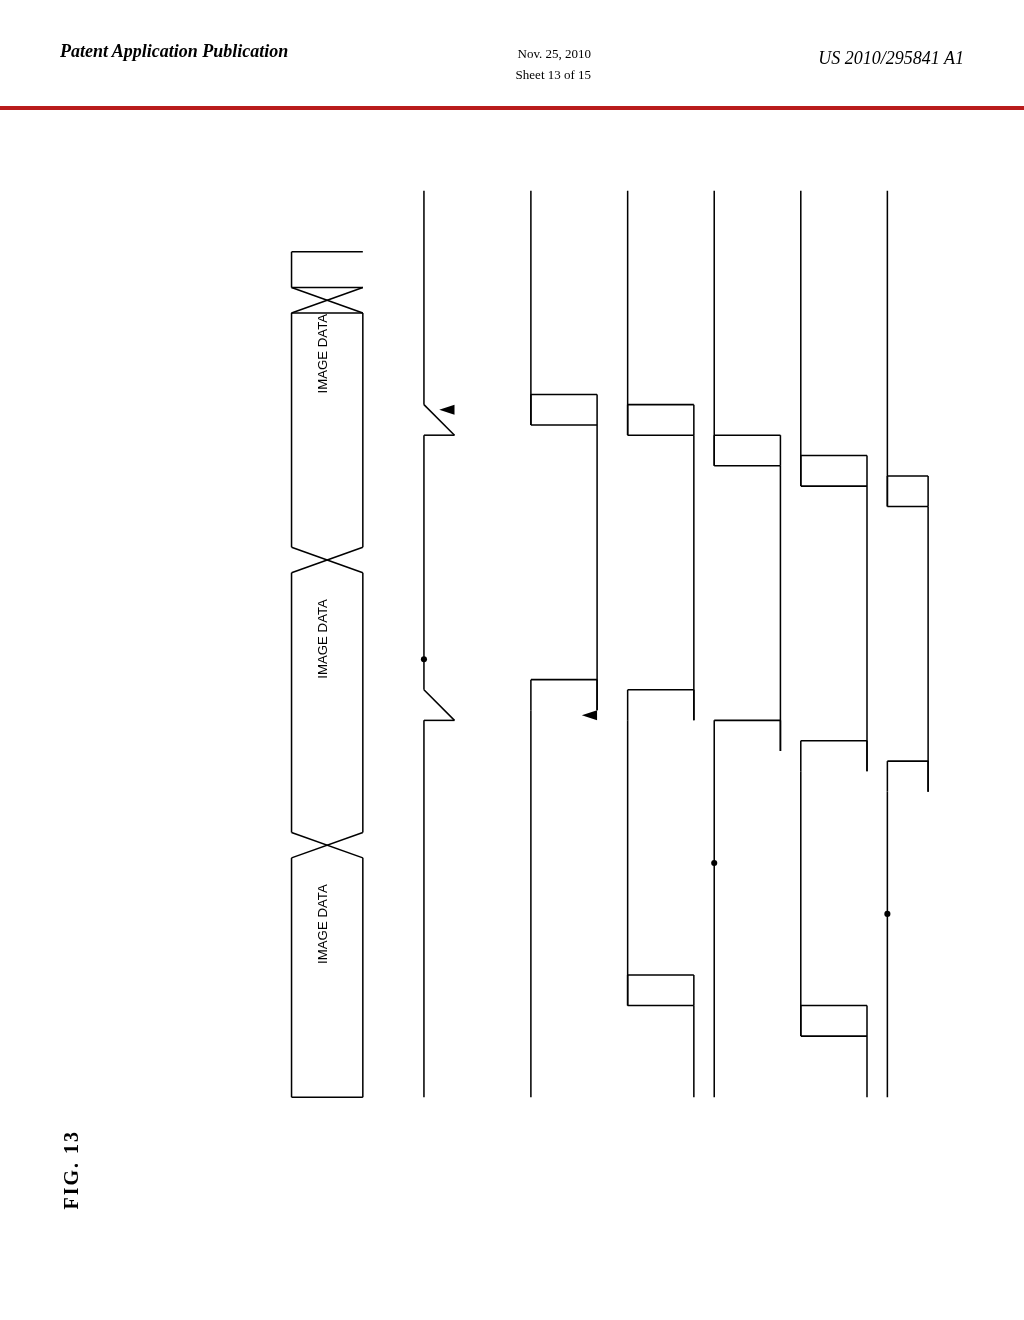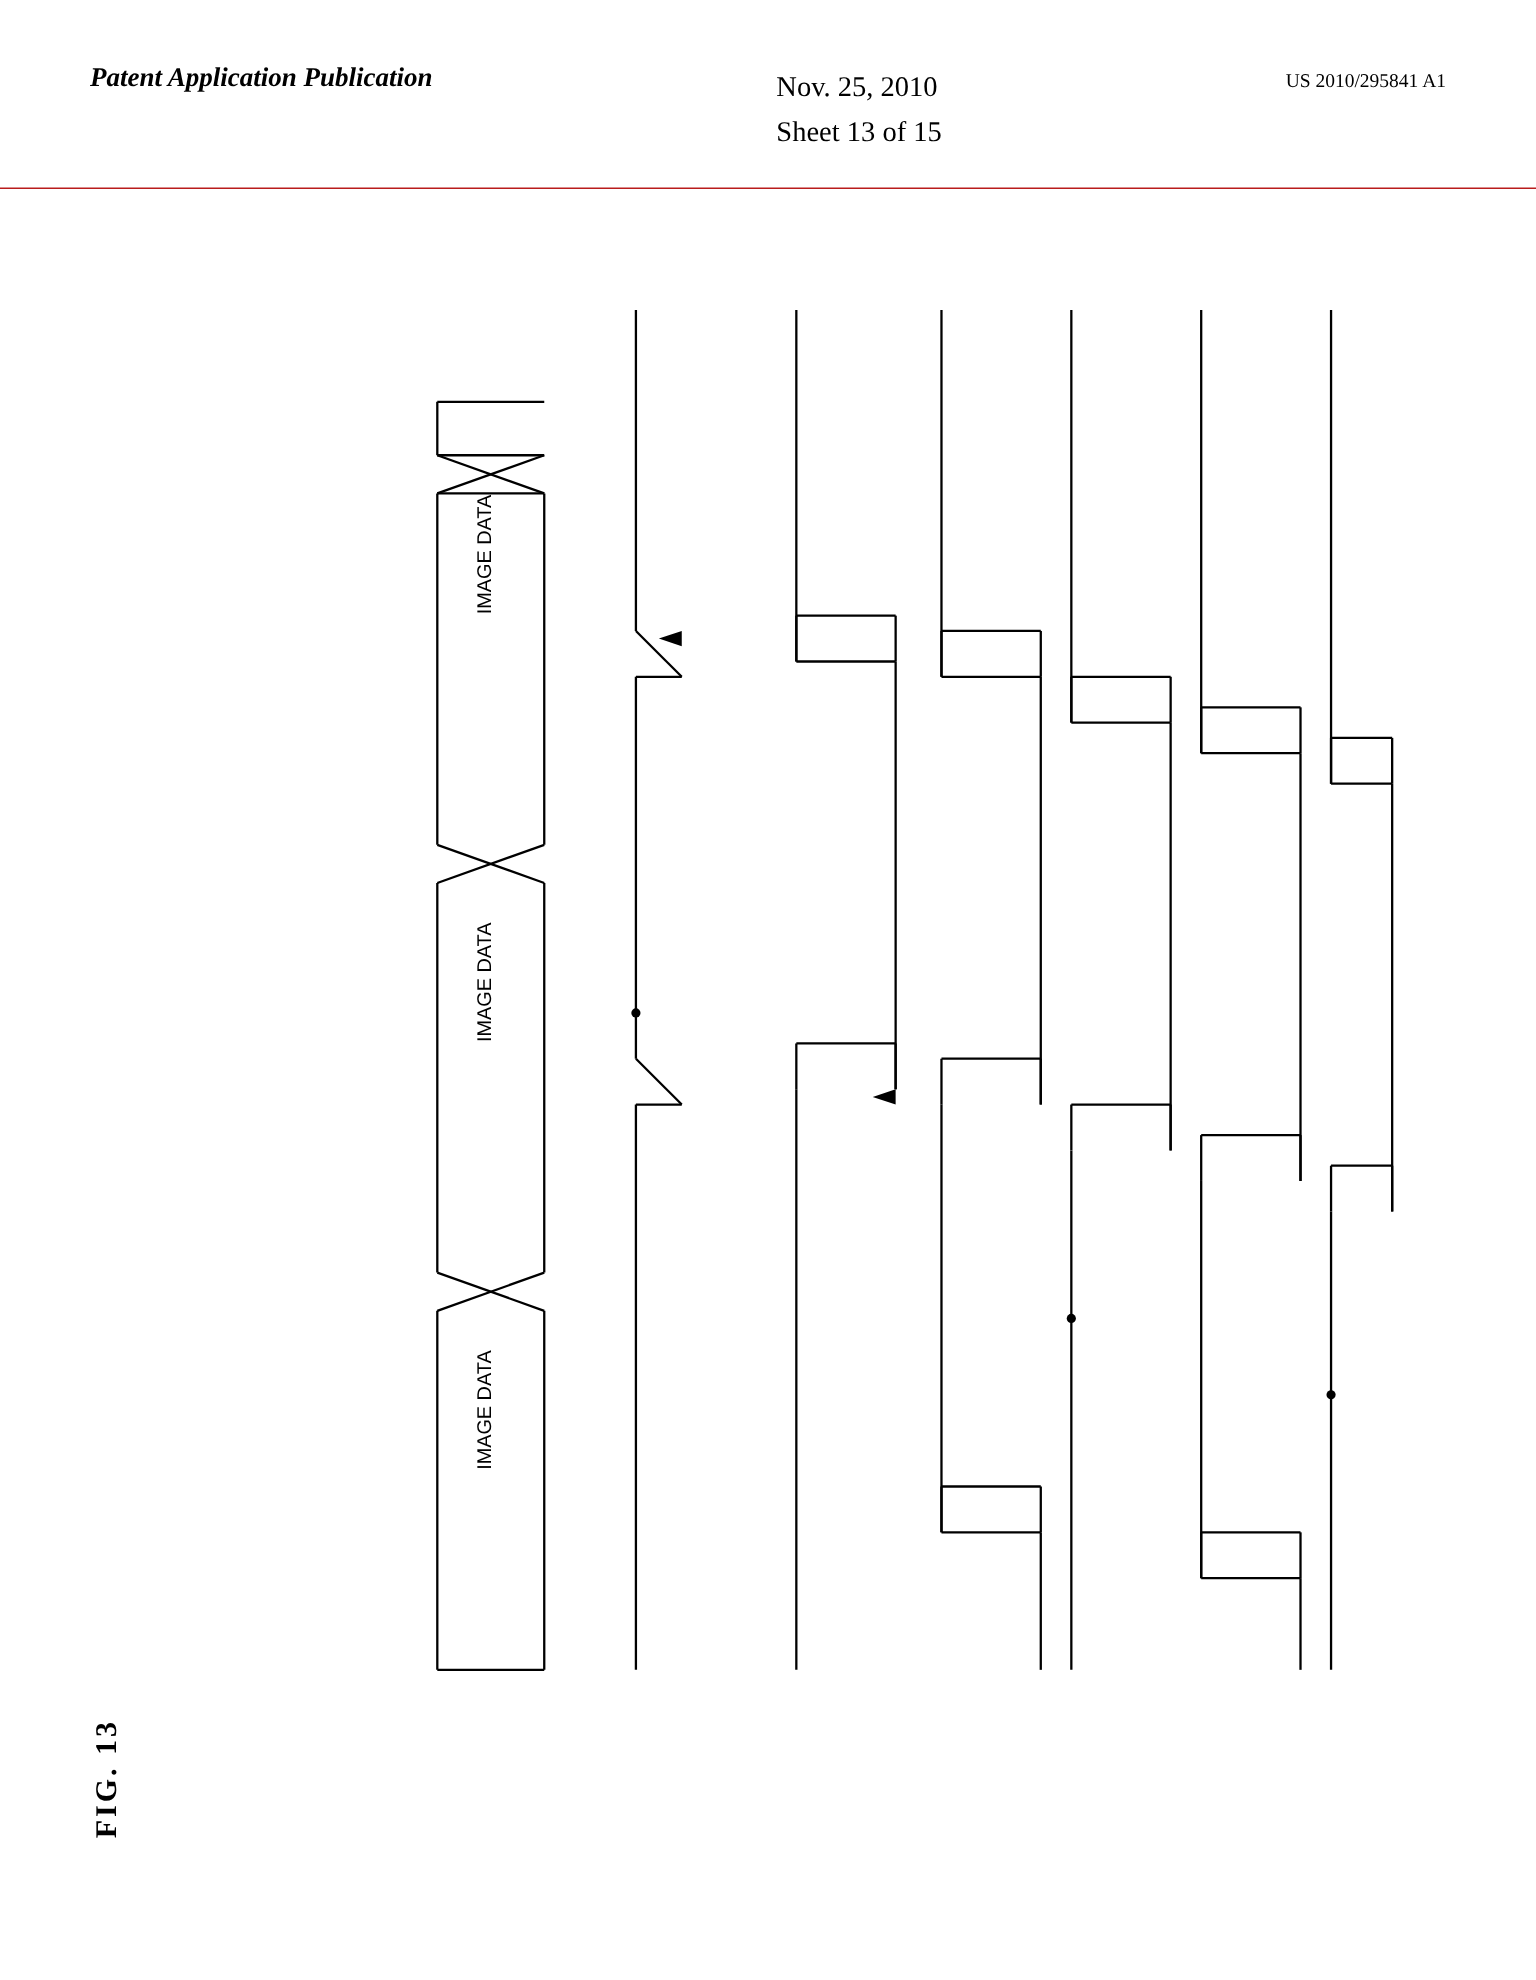--- a/index.html
+++ b/index.html
@@ -10,42 +10,43 @@
       height: 1320px;
       overflow: hidden;
       position: relative;
     }
 
     .header {
       display: flex;
       justify-content: space-between;
       align-items: flex-start;
       padding: 40px 60px 20px 60px;
-      border-bottom: 1px solid #b91c1c;
+      border-bottom: 4px solid #b91c1c;
     }
 
     .header-left {
       font-size: 18px;
       font-weight: bold;
       font-style: italic;
       line-height: 1.3;
     }
 
     .header-center {
-      font-size: 19px;
-      text-align: left;
-      line-height: 1.6;
-      margin-top: 4px;
-    }
-
-    .header-right {
       font-size: 13px;
       text-align: right;
       line-height: 1.6;
       margin-top: 4px;
+    }
+
+    .header-right {
+      font-size: 18px;
+      text-align: right;
+      line-height: 1.6;
+      margin-top: 4px;
+      font-style: italic;
     }
 
     .figure-container {
       position: relative;
       width: 100%;
       height: 1180px;
     }
 
     .fig-label {
       position: absolute;

